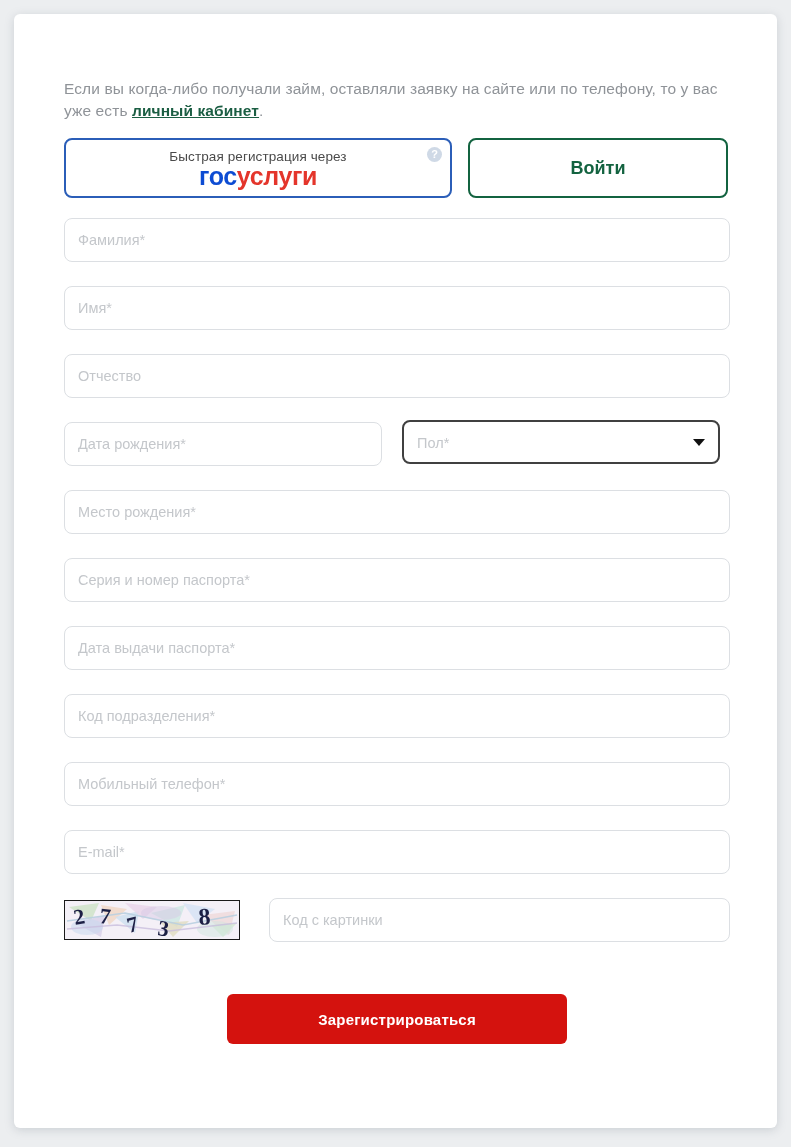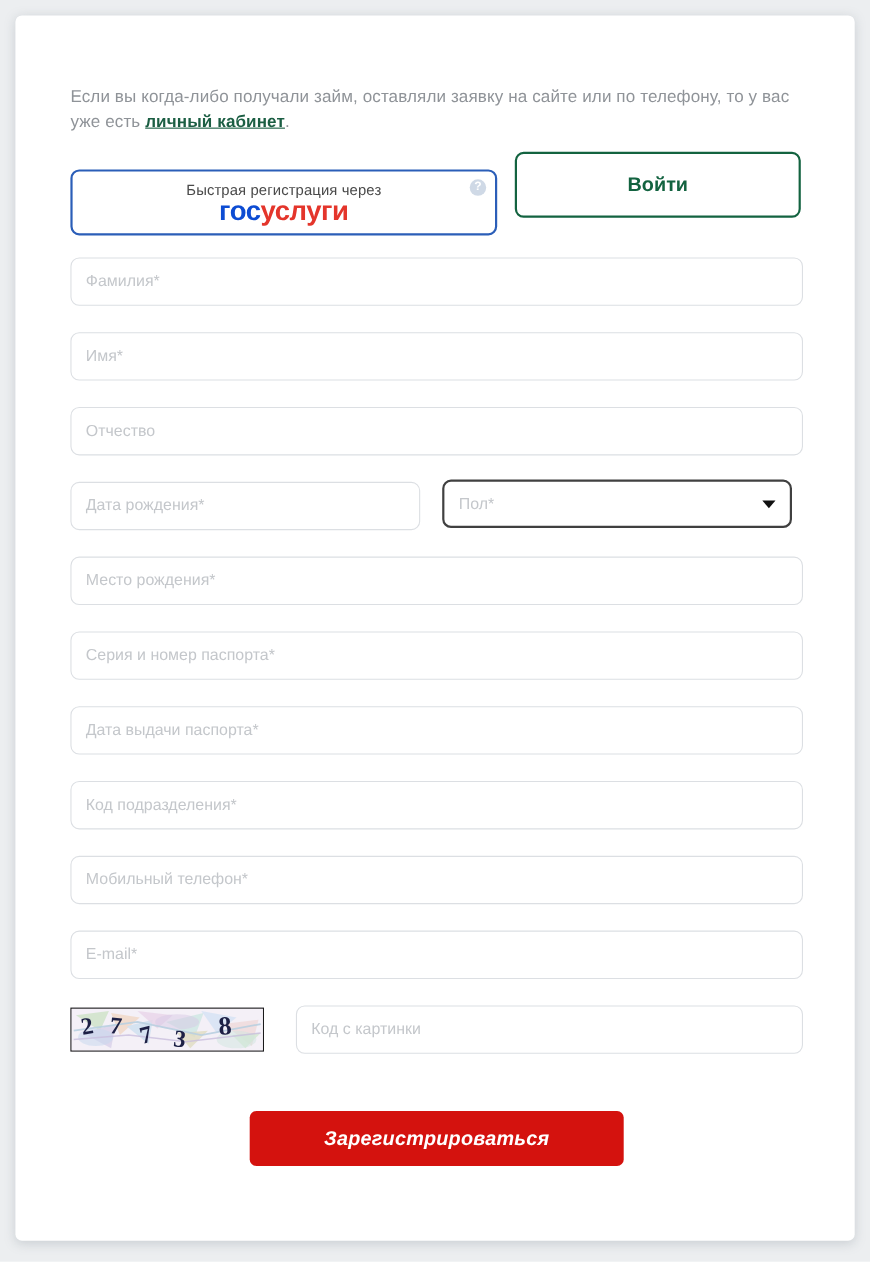--- a/index.html
+++ b/index.html
@@ -62,21 +62,20 @@
     border: 2px solid #2b5eb8;
     border-radius: 8px;
     background: #fff;
     box-sizing: border-box;
     cursor: pointer;
     display: flex;
     flex-direction: column;
     align-items: center;
     justify-content: center;
     padding-top: 2px;
-    margin-top: 16px;
   }
   .gos-caption {
     font-size: 13.5px;
     color: #4a4a4a;
     line-height: 15px;
     letter-spacing: 0.1px;
   }
   .gos-logo {
     font-size: 25px;
     font-weight: 700;
@@ -205,26 +204,25 @@
     text-align: center;
     margin-top: 52px;
   }
   .submit-btn {
     width: 340px;
     height: 50px;
     background: #d4120e;
     border: none;
     border-radius: 6px;
     color: #fff;
-    font-size: 18px;
+    font-size: 15px;
     font-weight: 700;
     font-family: inherit;
     cursor: pointer;
     letter-spacing: 0.2px;
-    font-style: italic;
   }
 </style>
 </head>
 <body>
 
 <div class="page-card">
   <div class="inner">
 
     <p class="intro"><span>Если вы когда-либо получали займ, оставляли заявку на сайте или по телефону, то у вас уже есть </span><a class="intro-link">личный кабинет</a><span>.</span></p>
 

